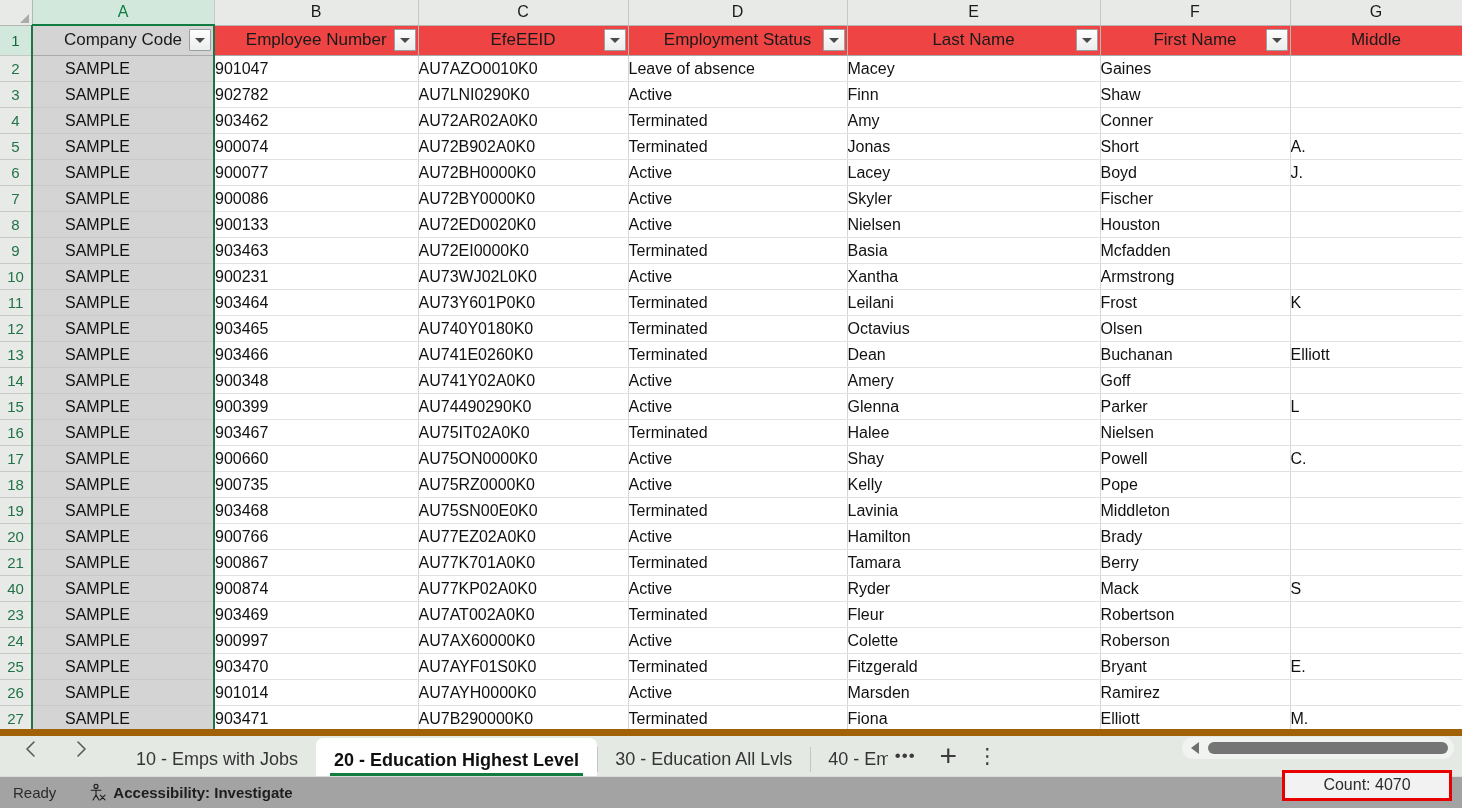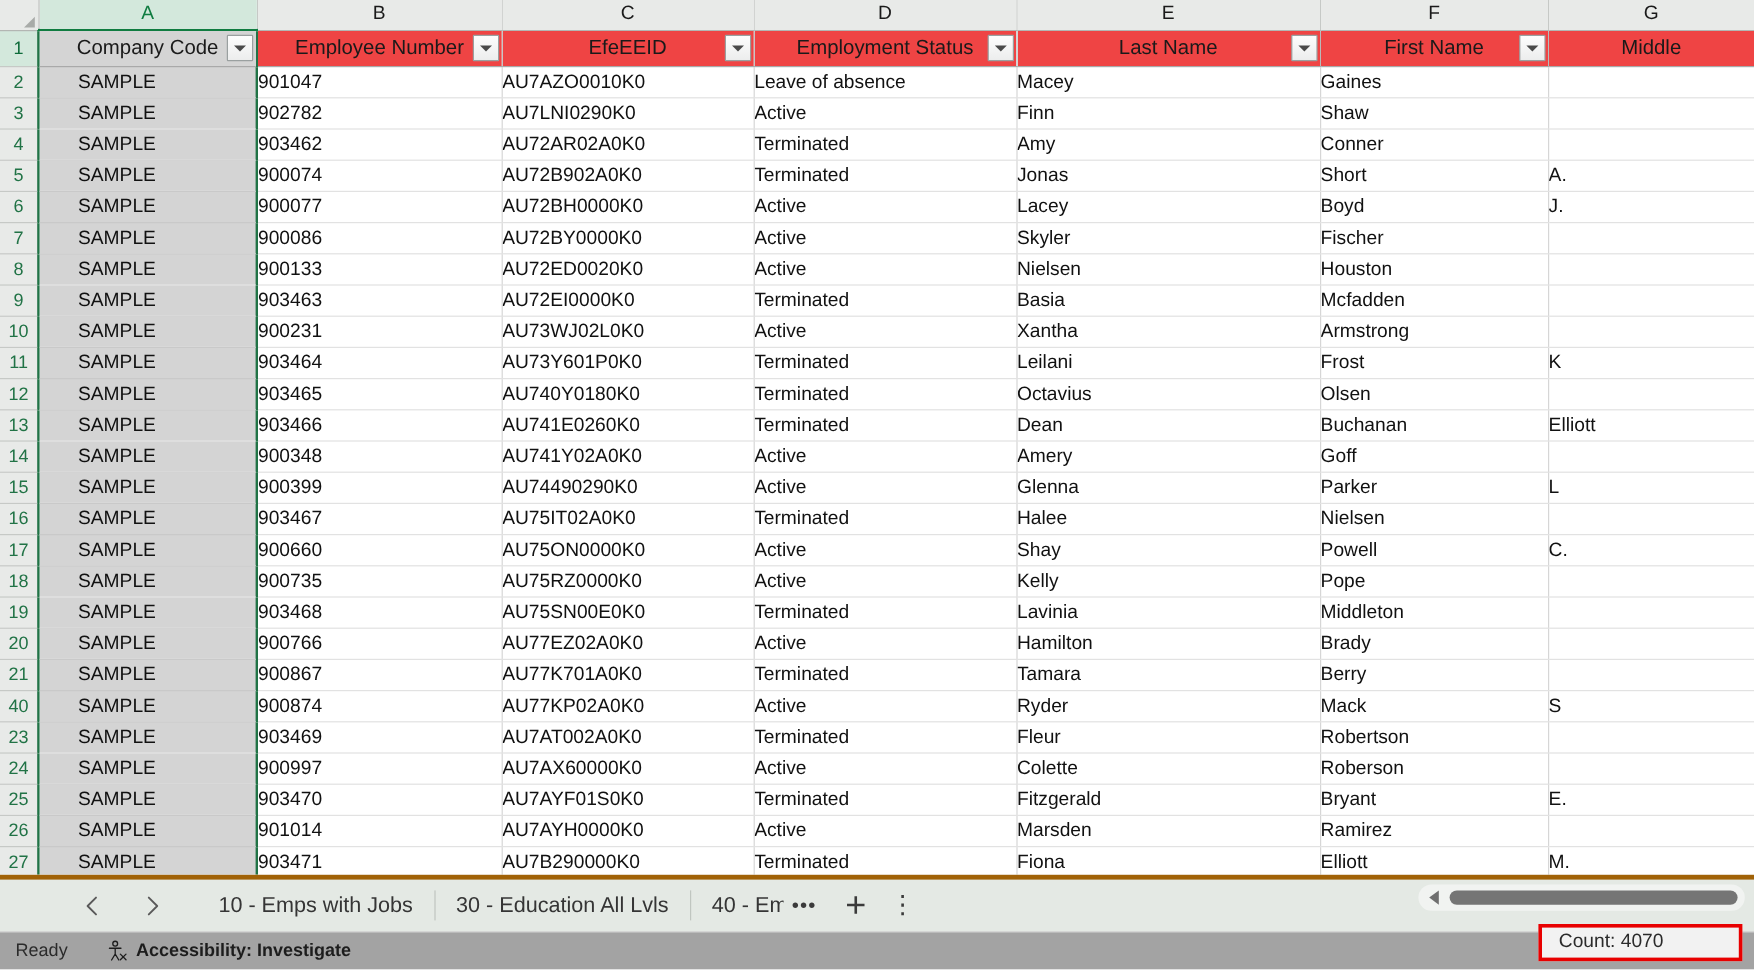--- a/index.html
+++ b/index.html
@@ -94,23 +94,22 @@
     content:""; position:absolute; left:50%; top:50%;
     margin-left:-5px; margin-top:-2px;
     border-left:5px solid transparent; border-right:5px solid transparent;
     border-top:5px solid #4a4a4a;
   }
 
   
   .tabbar {
     position:absolute; left:0; top:729px; width:1462px; height:47px;
     background:#e4e9e4;
-    display:flex; align-items:center;
-    border-top:4px solid #a16207;
-    padding-left:46px;
+    display:flex; align-items:flex-start;
+    border-top:7px solid #a16207;
   }
   .navbtns { display:flex; align-items:center; padding-left:18px; gap:24px; }
   .navarrow {
     width:26px; height:26px; position:relative; cursor:pointer;
     color:#5a5a5a;
   }
   .navarrow svg { display:block; }
 
   .tabs { display:flex; align-items:stretch; height:47px; margin-left:24px; }
   .tab {
@@ -173,21 +172,21 @@
     cursor:pointer;
   }
   .st-a11y svg { display:block; }
 
   .count-box {
     position:absolute; right:10px; top:770px;
     border:3px solid #e80000;
     background:#f2f2f2;
     padding:3px 14px 4px 14px;
     font-size:16px; color:#2b2b2b;
-    min-width:170px; text-align:left;
+    min-width:170px; text-align:center;
   }
 </style>
 </head>
 <body>
 
 <div id="app">
 
   <div class="grid-wrap">
     <table class="sheet">
       <colgroup>
@@ -496,20 +495,24 @@
         <svg width="26" height="26" viewBox="0 0 26 26">
             <path d="M10 6 L17 13 L10 20" fill="none" stroke="#5a5a5a" stroke-width="1.6" stroke-linecap="round" stroke-linejoin="round"></path>
           </svg>
       </div>
     </div>
 
     <div class="tabs" id="tabs-container">
         <div class="tab">
           <span>10 - Emps with Jobs</span>
         </div>
+        <div class="tab active">
+          <span>20 - Education Highest Level</span>
+          <span class="tab-underline"></span>
+        </div>
         <div class="tab">
           <span>30 - Education All Lvls</span>
         </div>
         <div class="tab clipped">
           <span>40 - Emp</span>
         </div>
       </div>
 
     <div class="tabdots">•••</div>
     <div class="tabplus">+</div>

